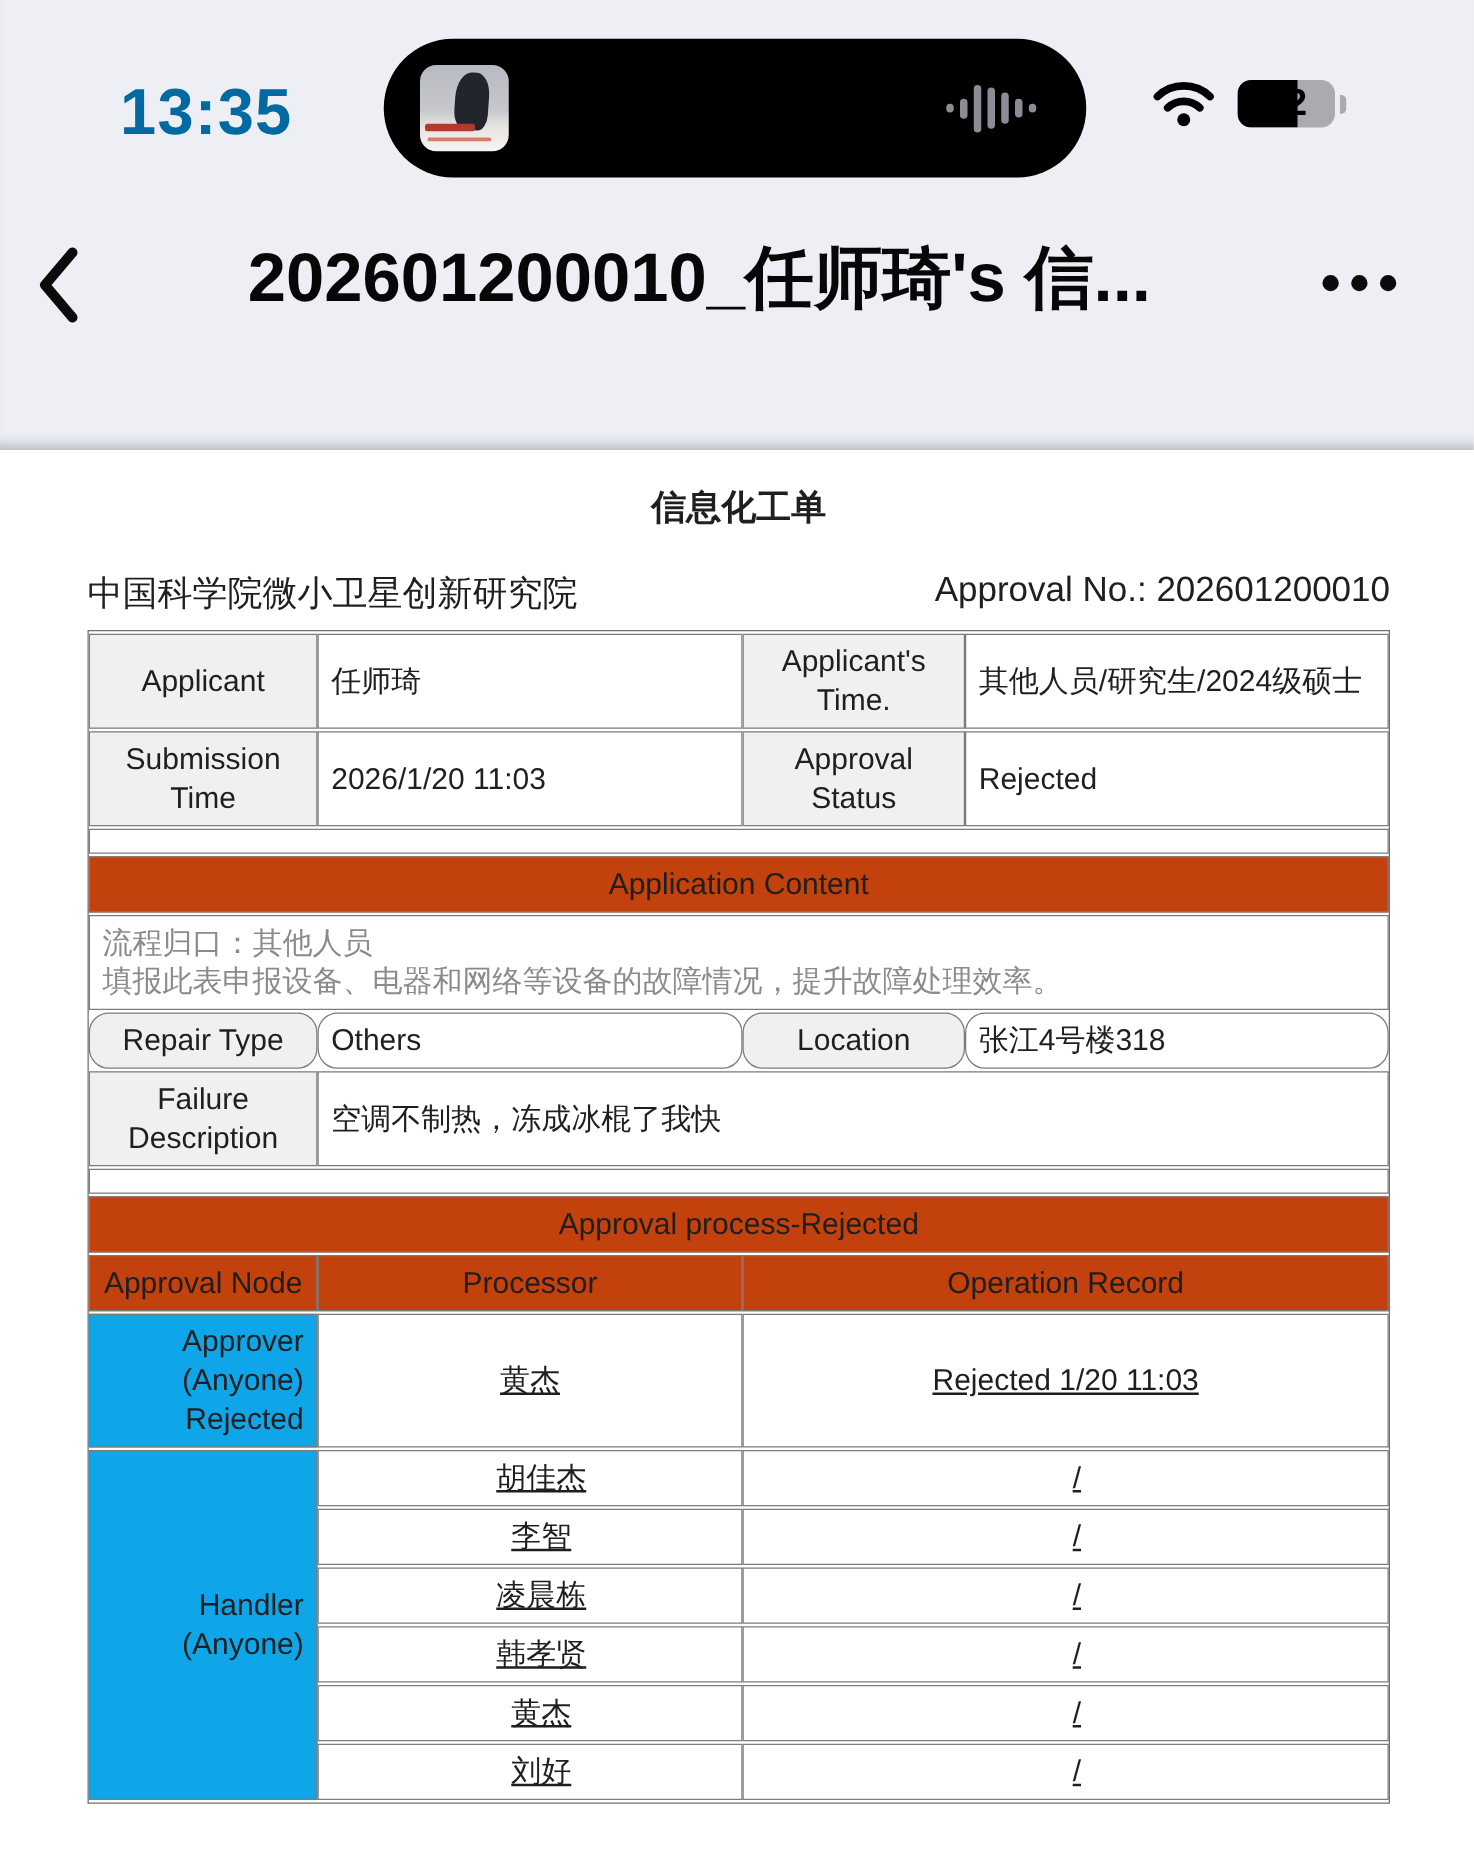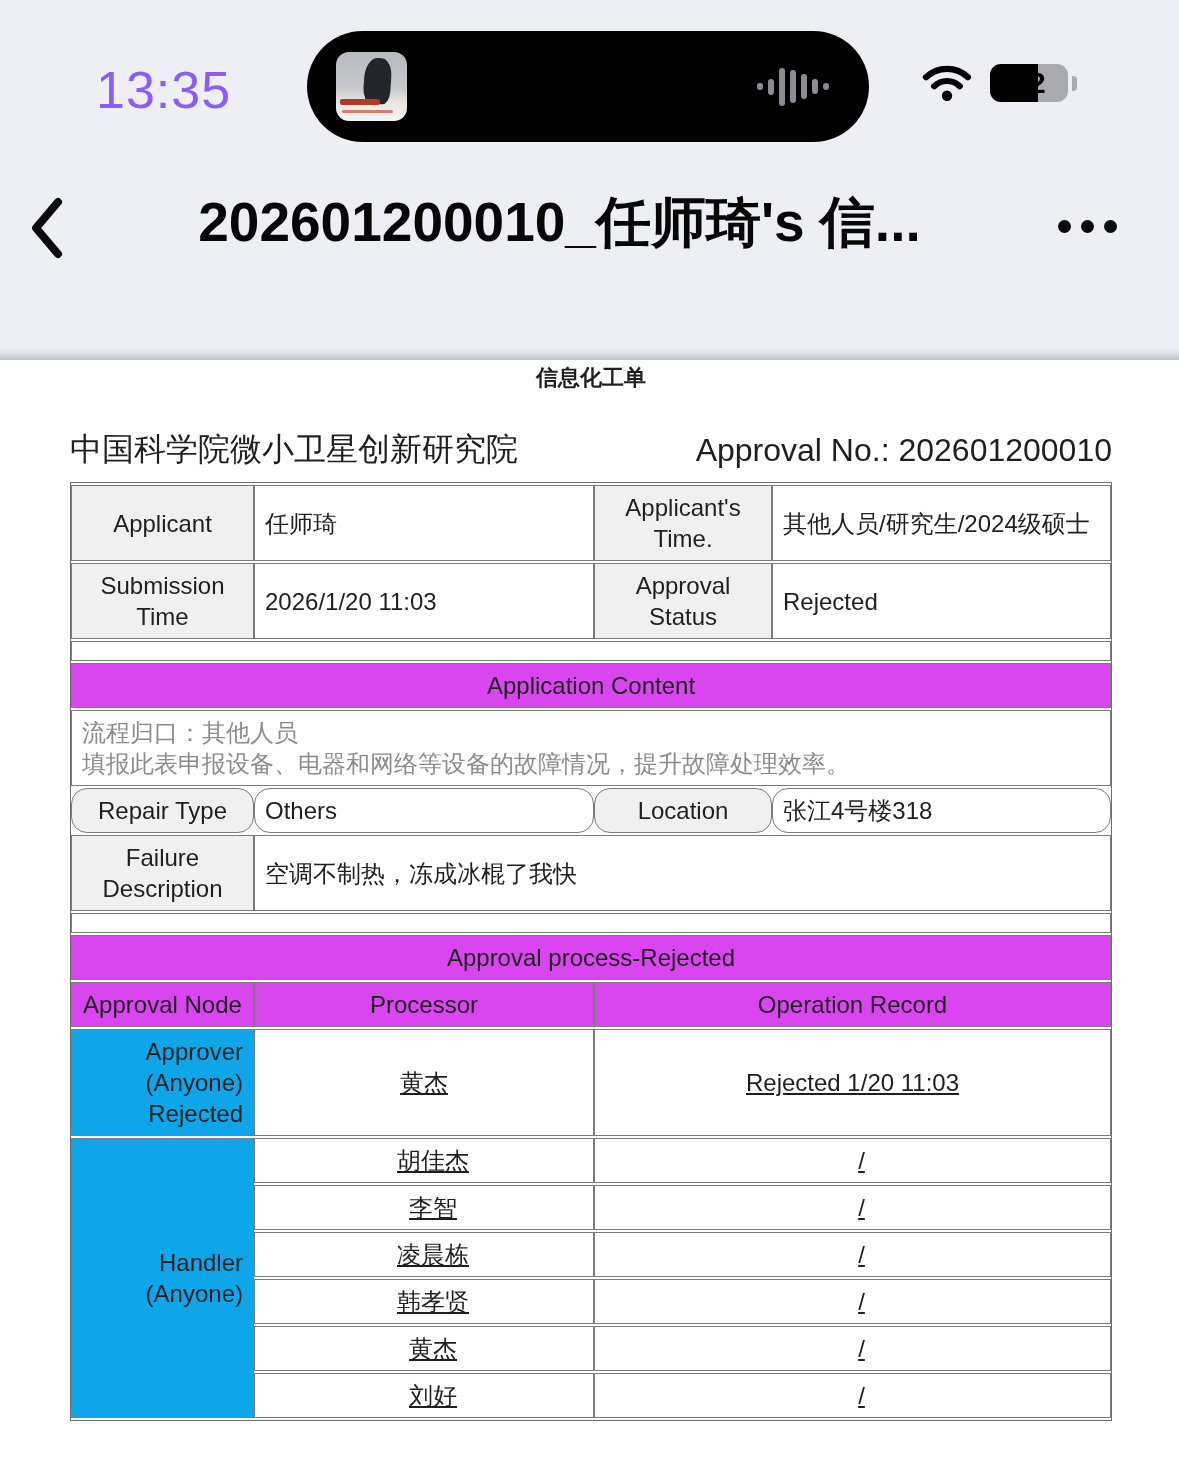--- a/index.html
+++ b/index.html
@@ -13,21 +13,21 @@
   
   .top {
     position: relative;
     width: 1179px; height: 360px;
     background: #edeff4;
     box-shadow: inset 0 -12px 10px -9px rgba(95,100,115,0.45);
   }
 
   .time {
     position: absolute; left: 96px; top: 60px;
-    font-size: 52px; font-weight: 400; color: #8b5cf6;
+    font-size: 52px; font-weight: 700; color: #0369a1;
     letter-spacing: 1px;
   }
 
   .island {
     position: absolute; left: 307px; top: 31px;
     width: 562px; height: 111px;
     background: #000; border-radius: 56px;
   }
   .thumb {
     position: absolute; left: 29px; top: 21px;
@@ -95,27 +95,27 @@
   .more-btn {
     position: absolute; left: 1054px; top: 200px;
     display: flex; gap: 10px; padding: 20px 4px;
     cursor: pointer;
   }
   .more-btn i { width: 13px; height: 13px; border-radius: 50%; background: #0b0b0c; display: block; }
 
   
   .doc { padding: 0 67px 0 70px; color: #1f1f1f; }
   .doc-title {
-    font-size: 22px; font-weight: 700;
-    text-align: center; line-height: 36px;
+    font-size: 28px; font-weight: 700;
+    text-align: center; line-height: 36px; margin-top: 28px;
   }
   .doc-subheader {
     margin-top: 32px;
-    display: flex; justify-content: space-between; align-items: center;
-    font-size: 32px;
+    display: flex; justify-content: space-between; align-items: flex-start;
+    font-size: 28px;
   }
 
   table.form {
     margin-top: 10px;
     width: 100%;
     table-layout: fixed;
     border-collapse: separate; border-spacing: 0 2px;
     border: 1px solid #6f6f6f;
     font-size: 24px;
   }
@@ -128,21 +128,21 @@
   td.lbl {
     background: #f0f0f0;
     text-align: center;
     white-space: pre-line;
   }
   td.node {
     background: #0ea5e9;
     text-align: right;
     white-space: pre-line;
   }
-  td.sec { background: #d946ef; text-align: center; }
+  td.sec { background: #c2410c; text-align: center; }
   td.val { text-align: left; padding-left: 14px; }
   td.center { text-align: center; text-decoration: underline; }
   td.muted-cell { color: #8b8b8b; padding: 6px 12px; line-height: 34px; }
   tr.spacer td { height: 20px; padding: 0; }
 
   tr.r-info1 td { height: 70px; }
   tr.r-info2 td { height: 62px; }
   tr.r-sec td { height: 42px; }
   tr.r-content td { height: 68px; }
   tr.r-repair td { height: 40px; border-radius: 16px; }

